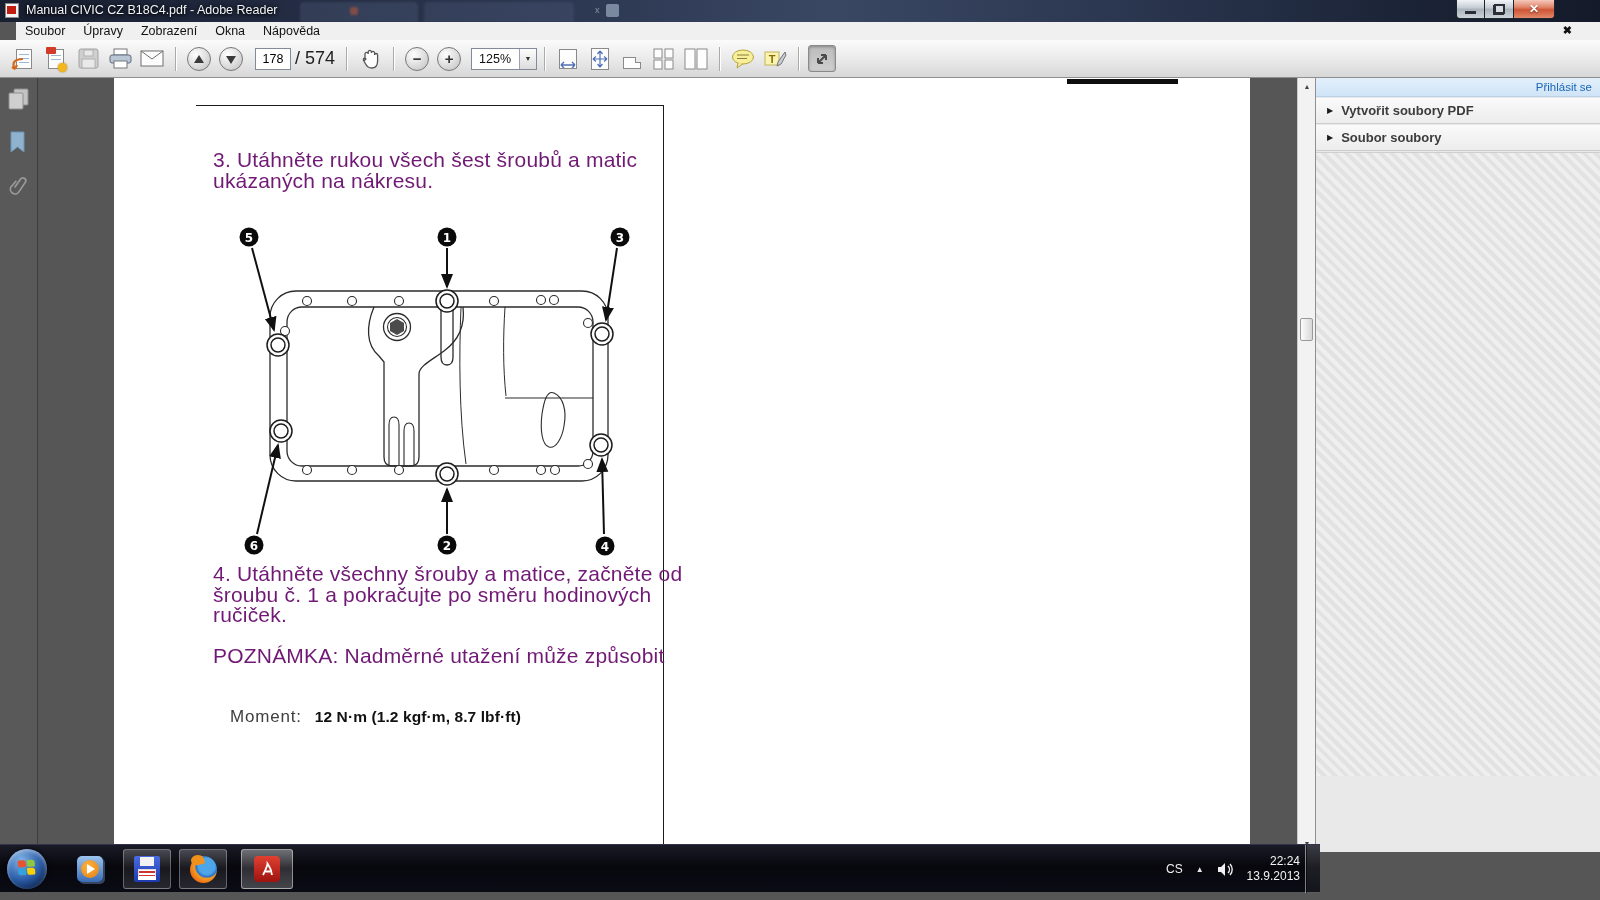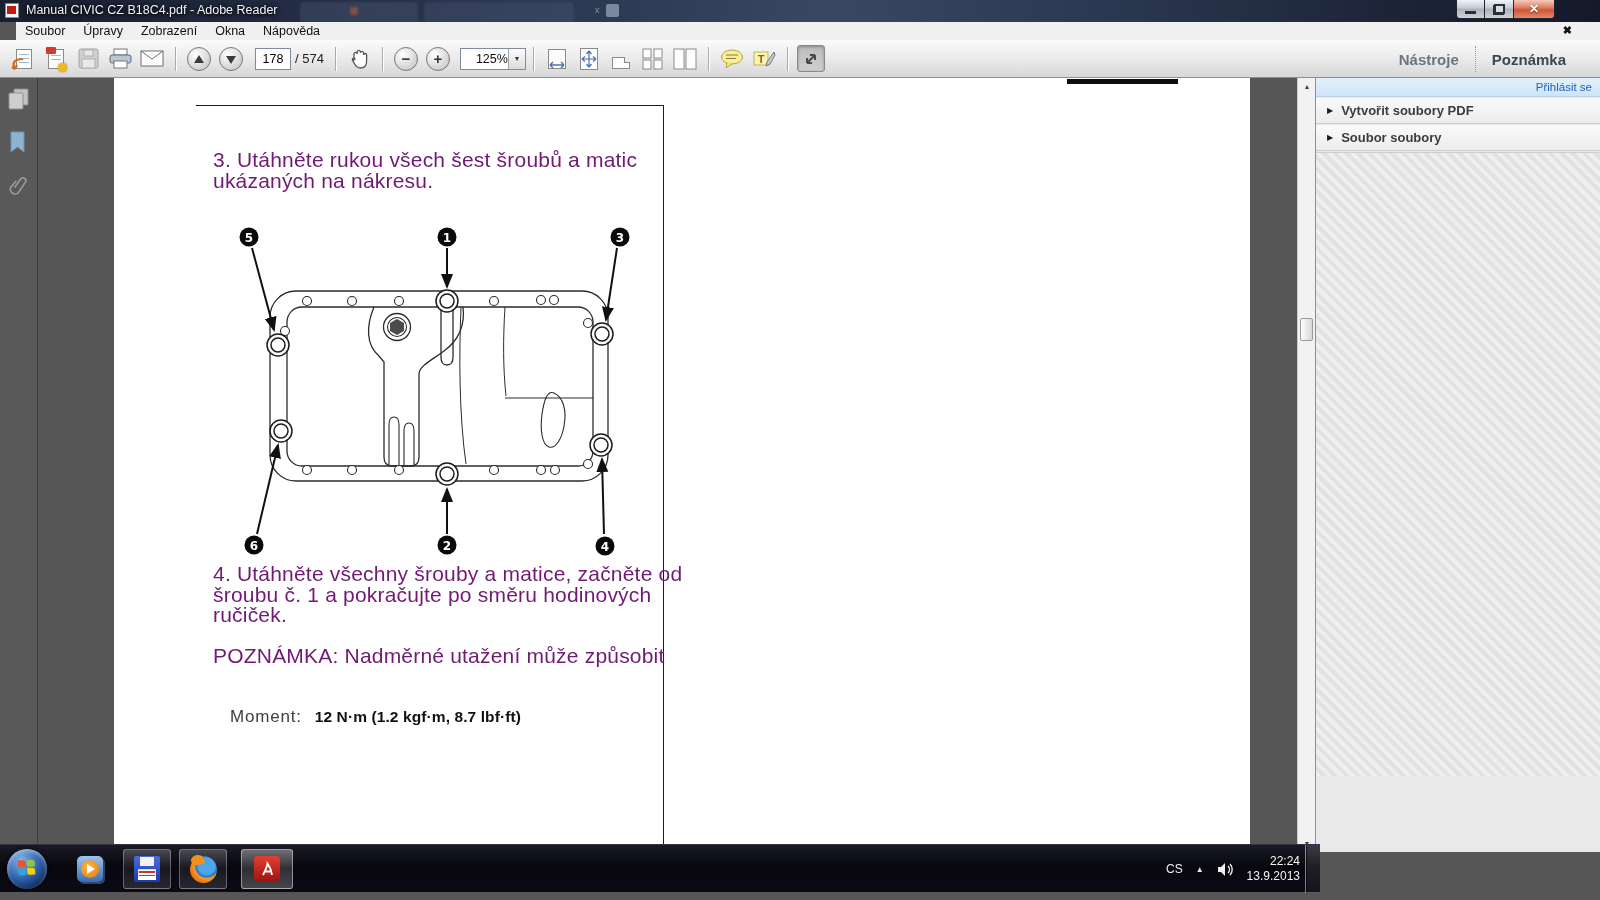--- a/index.html
+++ b/index.html
@@ -36,23 +36,23 @@
   .menuitem { font-size:12.5px; color:#111; padding:0 9px; }
   .menubar-close { position:absolute; right:44px; top:2px; font-size:11px; color:#111; font-weight:bold; }
 
   
   .toolbar { position:absolute; left:0; top:40px; width:1600px; height:38px;
     background:linear-gradient(#fbfbfb,#e9e9e9 55%,#d7d7d7); border-bottom:1px solid #8f8f8f;
     display:flex; align-items:center; padding-left:8px; }
   .tb { width:28px; height:27px; display:flex; align-items:center; justify-content:center; margin:0 2px; border-radius:3px; }
   .tbsep { width:1px; height:24px; background:#aaa; margin:0 7px; box-shadow:1px 0 0 #fff; }
   .pagefield { width:36px; height:22px; border:1px solid #828c99; background:#fff; font-size:12.5px; text-align:center; margin:0 4px 0 8px; font-family:"Liberation Sans",sans-serif; }
-  .pagetotal { font-size:13px; color:#222; margin-right:4px; }
+  .pagetotal { font-size:18px; color:#222; margin-right:4px; }
   .zoombox { display:flex; align-items:center; width:66px; height:22px; border:1px solid #828c99; background:#fff; margin-left:6px; }
-  .zoombox .zval { flex:1; font-size:12.5px; padding-left:15px; color:#111; }
+  .zoombox .zval { flex:1; font-size:12.5px; padding-left:7px; color:#111; }
   .zoombox .zarrow { width:17px; height:100%; border-left:1px solid #9aa2ad; background:linear-gradient(#fdfdfd,#dcdcdc); font-size:7px; color:#333; display:flex; align-items:center; justify-content:center; }
   .tb.pressed { background:linear-gradient(#bcbcbc,#cfcfcf); border:1px solid #8a8a8a; box-shadow:inset 0 1px 3px rgba(0,0,0,.3); }
   .tbright { position:absolute; right:18px; top:0; height:38px; display:flex; align-items:center; }
   .tblabel { font-size:15px; font-weight:bold; color:#6b7582; padding:0 16px; }
   .tblabel.active { color:#3c4654; }
   .tbdots { width:1px; height:26px; border-left:1px dotted #9a9a9a; }
 
   
   .circbtn { width:24px; height:24px; border-radius:50%; border:1px solid #777;
     background:radial-gradient(circle at 35% 30%, #ffffff, #d9d9d9 60%, #bdbdbd); position:relative; }
@@ -288,25 +288,20 @@
         <rect x="2" y="3" width="14" height="13" fill="#fbf3b0" stroke="#c2b35a"></rect>
         <text x="9" y="13.5" text-anchor="middle" font-size="11" font-weight="bold" fill="#8a6d00" font-family="Liberation Sans, sans-serif">T</text>
         <path d="M22 3 L15 13 L14 17 L18 15 L23 6 Z" fill="#c9cdd4" stroke="#6f747c"></path>
       </svg>
     </div>
     <div class="tbsep"></div>
     <div class="tb pressed">
       <svg class="mini" width="18" height="18">
         <path d="M5 13 L13 5 M13 5 h-5 M13 5 v5 M5 13 h5 M5 13 v-5" stroke="#4a4a4a" stroke-width="2" fill="none"></path>
       </svg>
-    </div>
-    <div class="tbright">
-      <span class="tblabel">Nástroje</span>
-      <span class="tbdots"></span>
-      <span class="tblabel active">Poznámka</span>
     </div>
   </div>
 
   <div class="main">
 
     <div class="navpane">
       <svg class="navico" style="top:10px">
         <g fill="#c3c3c3" stroke="#8f8f8f">
             <rect x="7" y="1" width="14" height="16" rx="1"></rect>
             <rect x="2" y="5" width="14" height="16" rx="1" fill="#cfcfcf"></rect>

